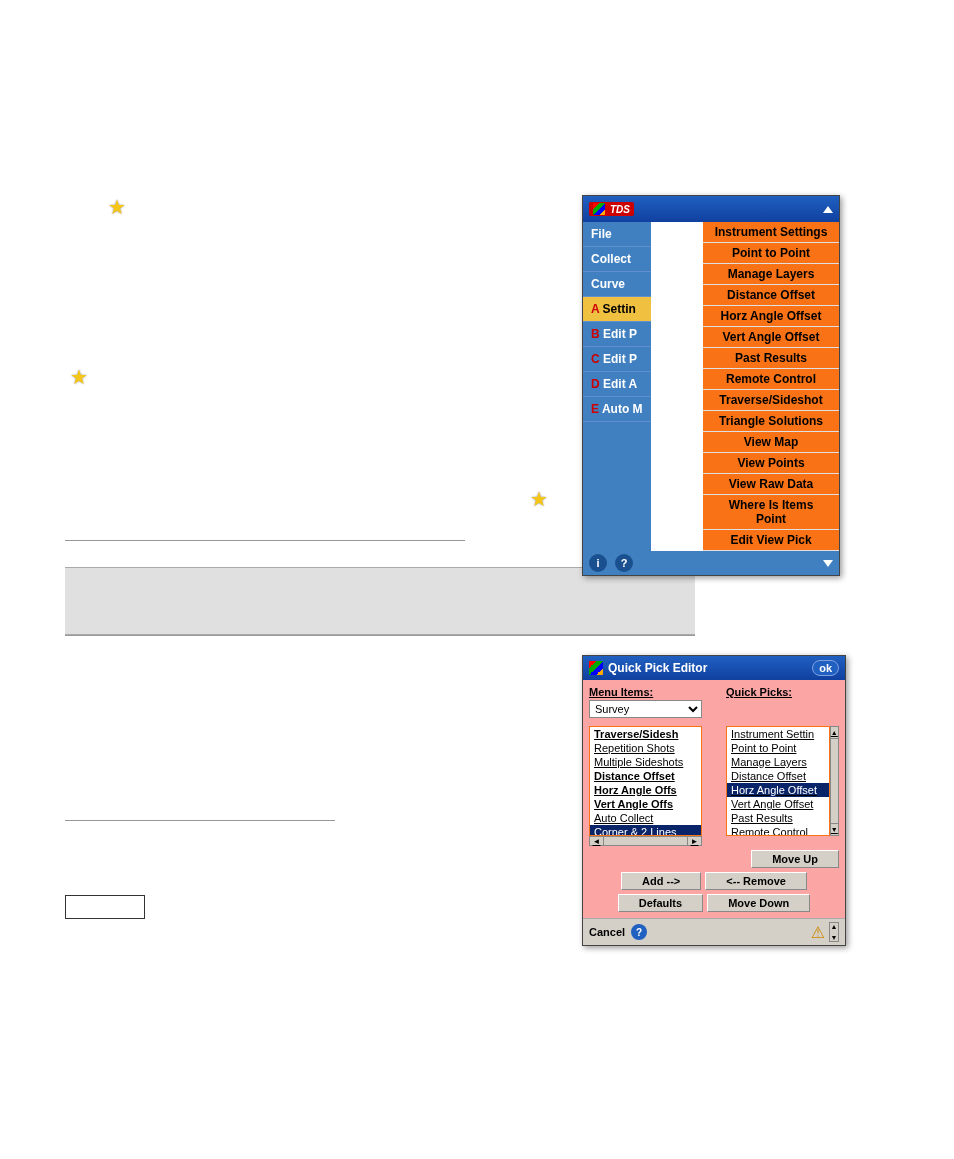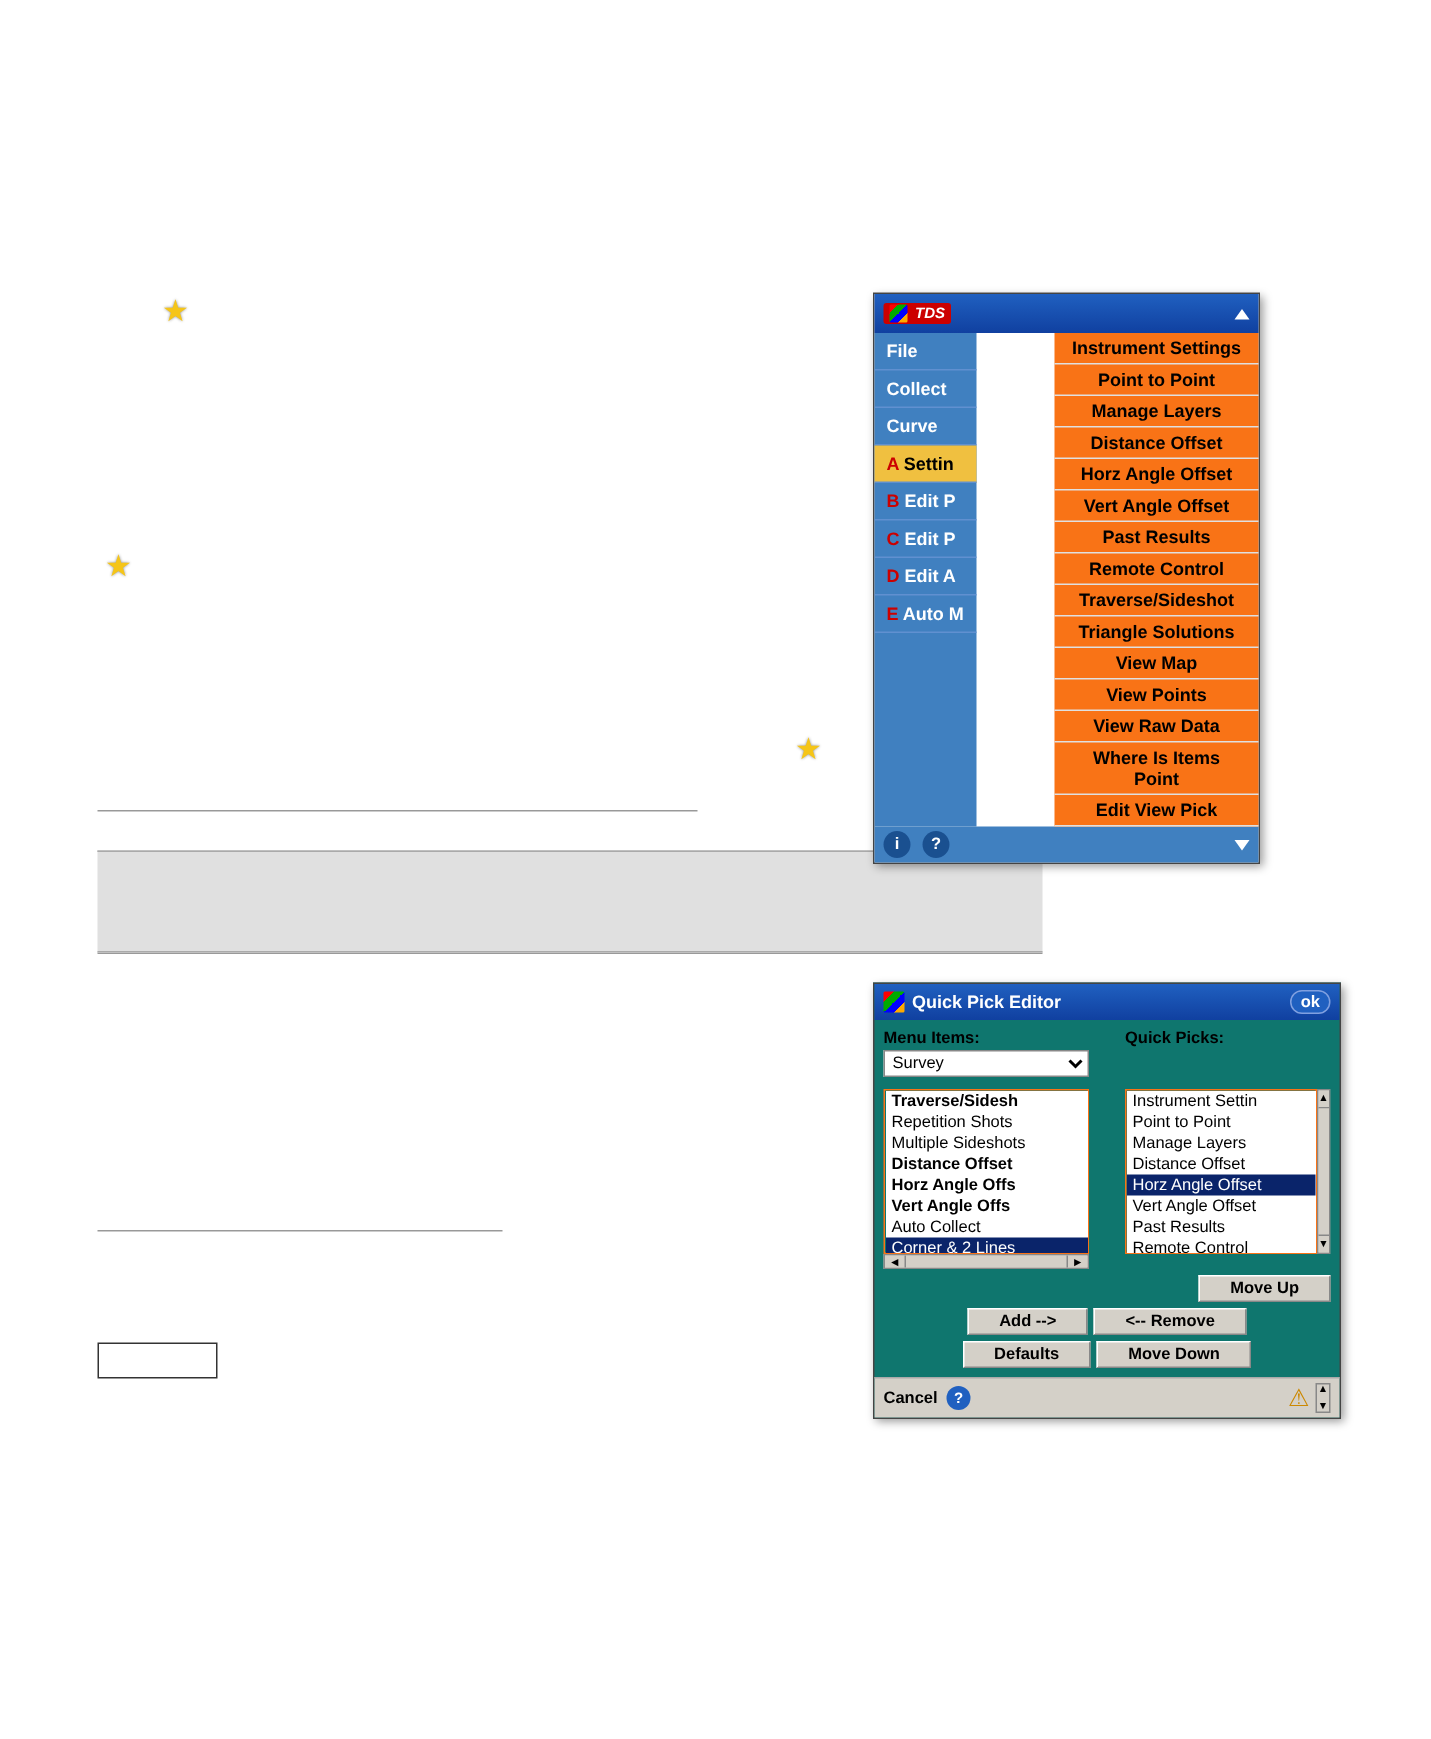--- a/index.html
+++ b/index.html
@@ -163,23 +163,23 @@
       border-left: 5px solid transparent;
       border-right: 5px solid transparent;
       border-top: 7px solid #fff;
     }
 
     
     .qpe-panel {
       position: absolute;
       top: 655px;
       left: 582px;
-      width: 312px;
+      width: 264px;
       border: 1px solid #444;
-      background: #0f766e;
+      background: #fca5a5;
       box-shadow: 2px 2px 6px rgba(0,0,0,0.4);
       font-size: 11px;
     }
 
     .qpe-header {
       background: linear-gradient(to bottom, #2060c0, #1040a0);
       color: #fff;
       display: flex;
       align-items: center;
       padding: 3px 6px;
@@ -213,20 +213,21 @@
     }
 
     .qpe-body {
       padding: 6px;
     }
 
     .qpe-row {
       display: flex;
       gap: 24px;
       margin-bottom: 4px;
+      text-decoration: underline;
     }
 
     .qpe-label {
       font-size: 11px;
       font-weight: bold;
       margin-bottom: 2px;
     }
 
     .qpe-col {
       flex: 1;

